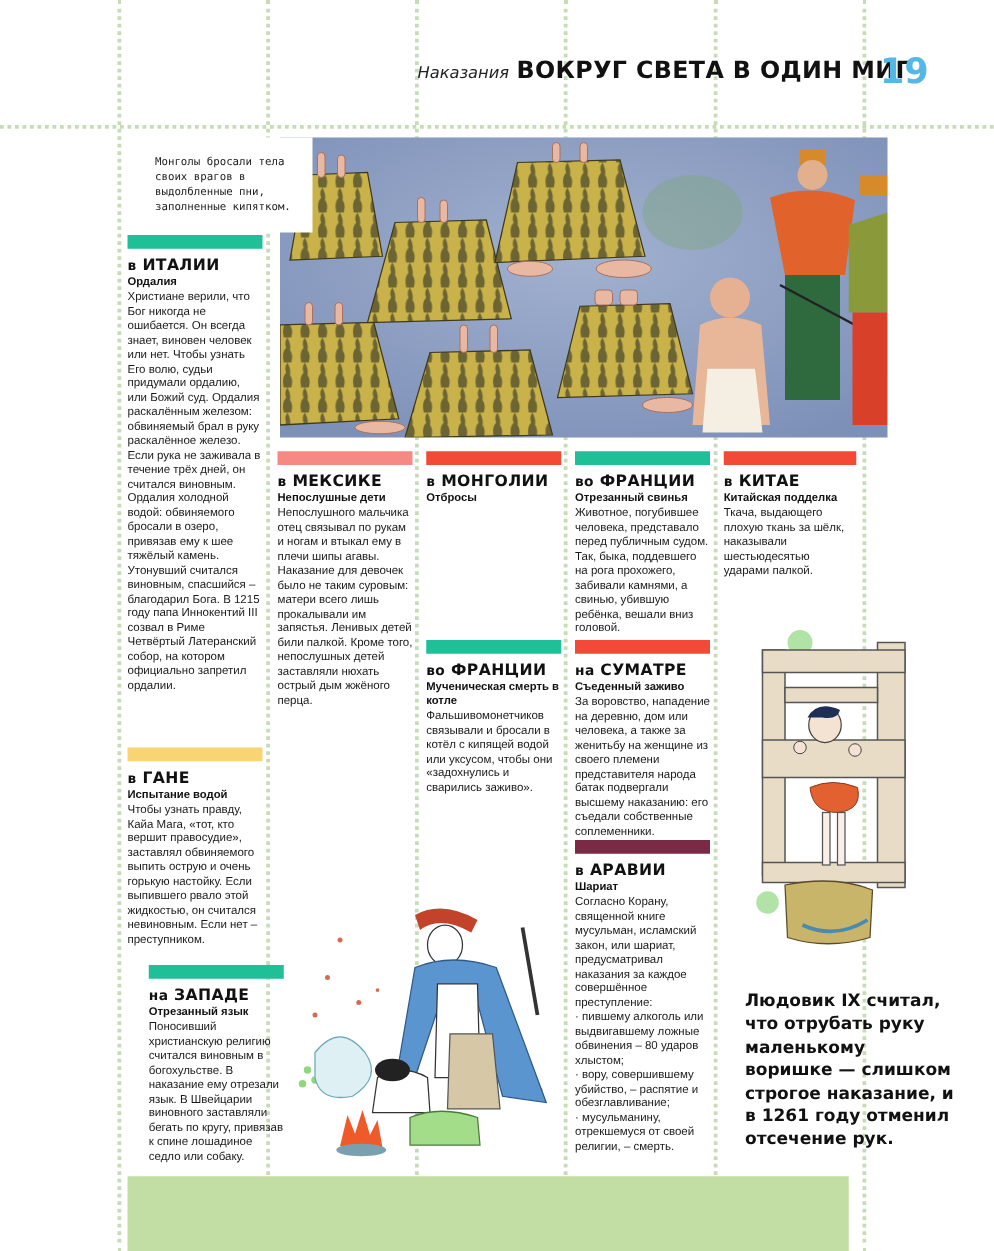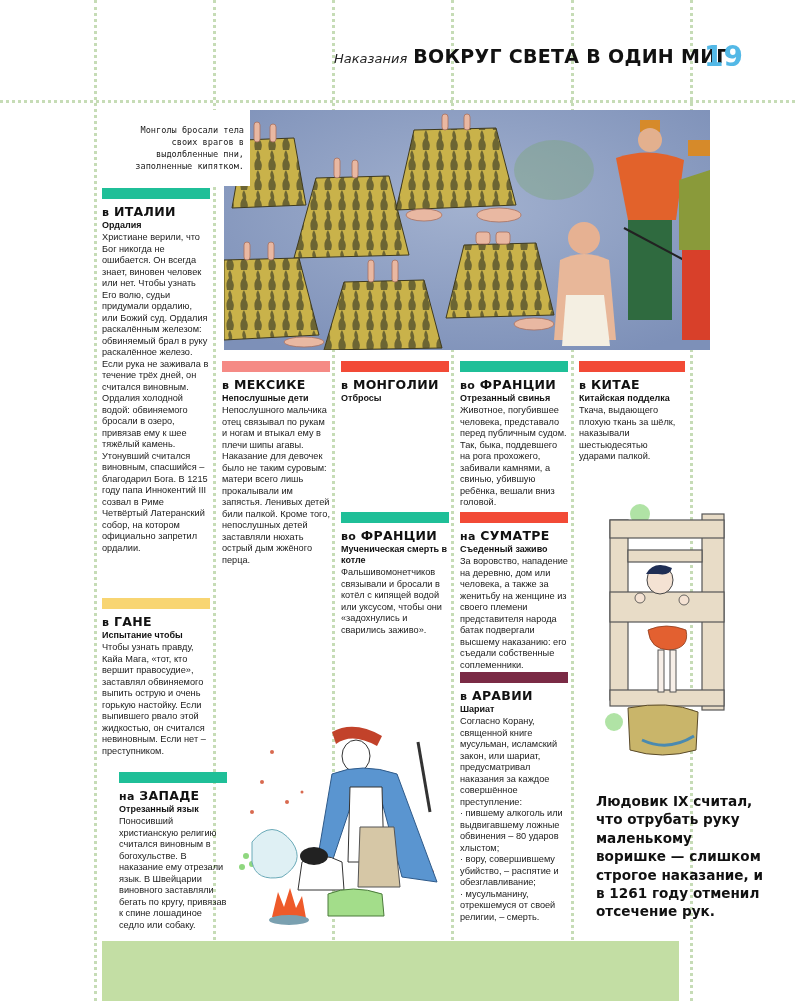--- a/index.html
+++ b/index.html
@@ -11,21 +11,21 @@
   .hguide { position: absolute; left: 0; right: 0; height: 0; border-top: 3px dotted #c6dcb6; }
 
   
   .header { position: absolute; top: 30px; left: 334px; height: 40px; display: flex; align-items: baseline; gap: 6px; margin-top: 15px; }
   .header .section { font-family: "DejaVu Sans", sans-serif; font-style: italic; font-size: 13px; color: #222; }
   .header .title { font-family: "DejaVu Sans", sans-serif; font-weight: bold; font-size: 19px; letter-spacing: 0.3px; color: #111; }
   .page-num { position: absolute; top: 30px; left: 704px; font-family: "DejaVu Sans", sans-serif; font-weight: bold; font-size: 28px; color: #53b8e6; margin-top: 10px; }
 
   
   .hero { position: absolute; left: 224px; top: 110px; width: 486px; height: 240px; overflow: hidden; background: #8fa0c4; }
-  .caption-box { position: absolute; left: 110px; top: 110px; width: 140px; height: 76px; background: #fff; padding: 14px 6px 0 14px; z-index: 3; text-align: right; }
+  .caption-box { position: absolute; left: 110px; top: 110px; width: 140px; height: 76px; background: #fff; padding: 14px 6px 0 14px; z-index: 3; }
   .caption-box p { font-family: "DejaVu Sans Mono", monospace; font-size: 8.6px; line-height: 12px; color: #222; }
 
   
   .block { position: absolute; width: 108px; }
   .bar { height: 11px; width: 100%; margin-bottom: 5px; }
   .block h2 { font-family: "DejaVu Sans", sans-serif; font-size: 12.5px; font-weight: bold; color: #111; line-height: 15px; letter-spacing: 0.3px; }
   .block h2 .pre { font-size: 11px; }
   .block h3 { font-family: "Liberation Sans", sans-serif; font-size: 9px; font-weight: bold; line-height: 11px; color: #111; margin-bottom: 1px; }
   .block p { font-family: "Liberation Sans", sans-serif; font-size: 9.2px; line-height: 11.5px; color: #1a1a1a; }
 
@@ -118,21 +118,21 @@
 <div class="block" style="left:102px; top:188px;">
   <div class="bar" style="background:#1fbf98"></div>
   <h2><span class="pre">в</span> <span>ИТАЛИИ</span></h2>
   <h3>Ордалия</h3>
   <p>Христиане верили, что Бог никогда не ошибается. Он всегда знает, виновен человек или нет. Чтобы узнать Его волю, судьи придумали ордалию, или Божий суд. Ордалия раскалённым железом: обвиняемый брал в руку раскалённое железо. Если рука не заживала в течение трёх дней, он считался виновным. Ордалия холодной водой: обвиняемого бросали в озеро, привязав ему к шее тяжёлый камень. Утонувший считался виновным, спасшийся – благодарил Бога. В 1215 году папа Иннокентий III созвал в Риме Четвёртый Латеранский собор, на котором официально запретил ордалии.</p>
 </div>
 
 <div class="block" style="left:102px; top:598px;">
   <div class="bar" style="background:#f8d572"></div>
   <h2><span class="pre">в</span> <span>ГАНЕ</span></h2>
-  <h3>Испытание чтобы</h3>
+  <h3>Испытание водой</h3>
   <p>Чтобы узнать правду, Кайа Мага, «тот, кто вершит правосудие», заставлял обвиняемого выпить острую и очень горькую настойку. Если выпившего рвало этой жидкостью, он считался невиновным. Если нет – преступником.</p>
 </div>
 
 <div class="block" style="left:102px; top:772px;margin-left:17px;">
   <div class="bar" style="background:#1fbf98"></div>
   <h2><span class="pre">на</span> <span>ЗАПАДЕ</span></h2>
   <h3>Отрезанный язык</h3>
   <p>Поносивший христианскую религию считался виновным в богохульстве. В наказание ему отрезали язык. В Швейцарии виновного заставляли бегать по кругу, привязав к спине лошадиное седло или собаку.</p>
 </div>
 

